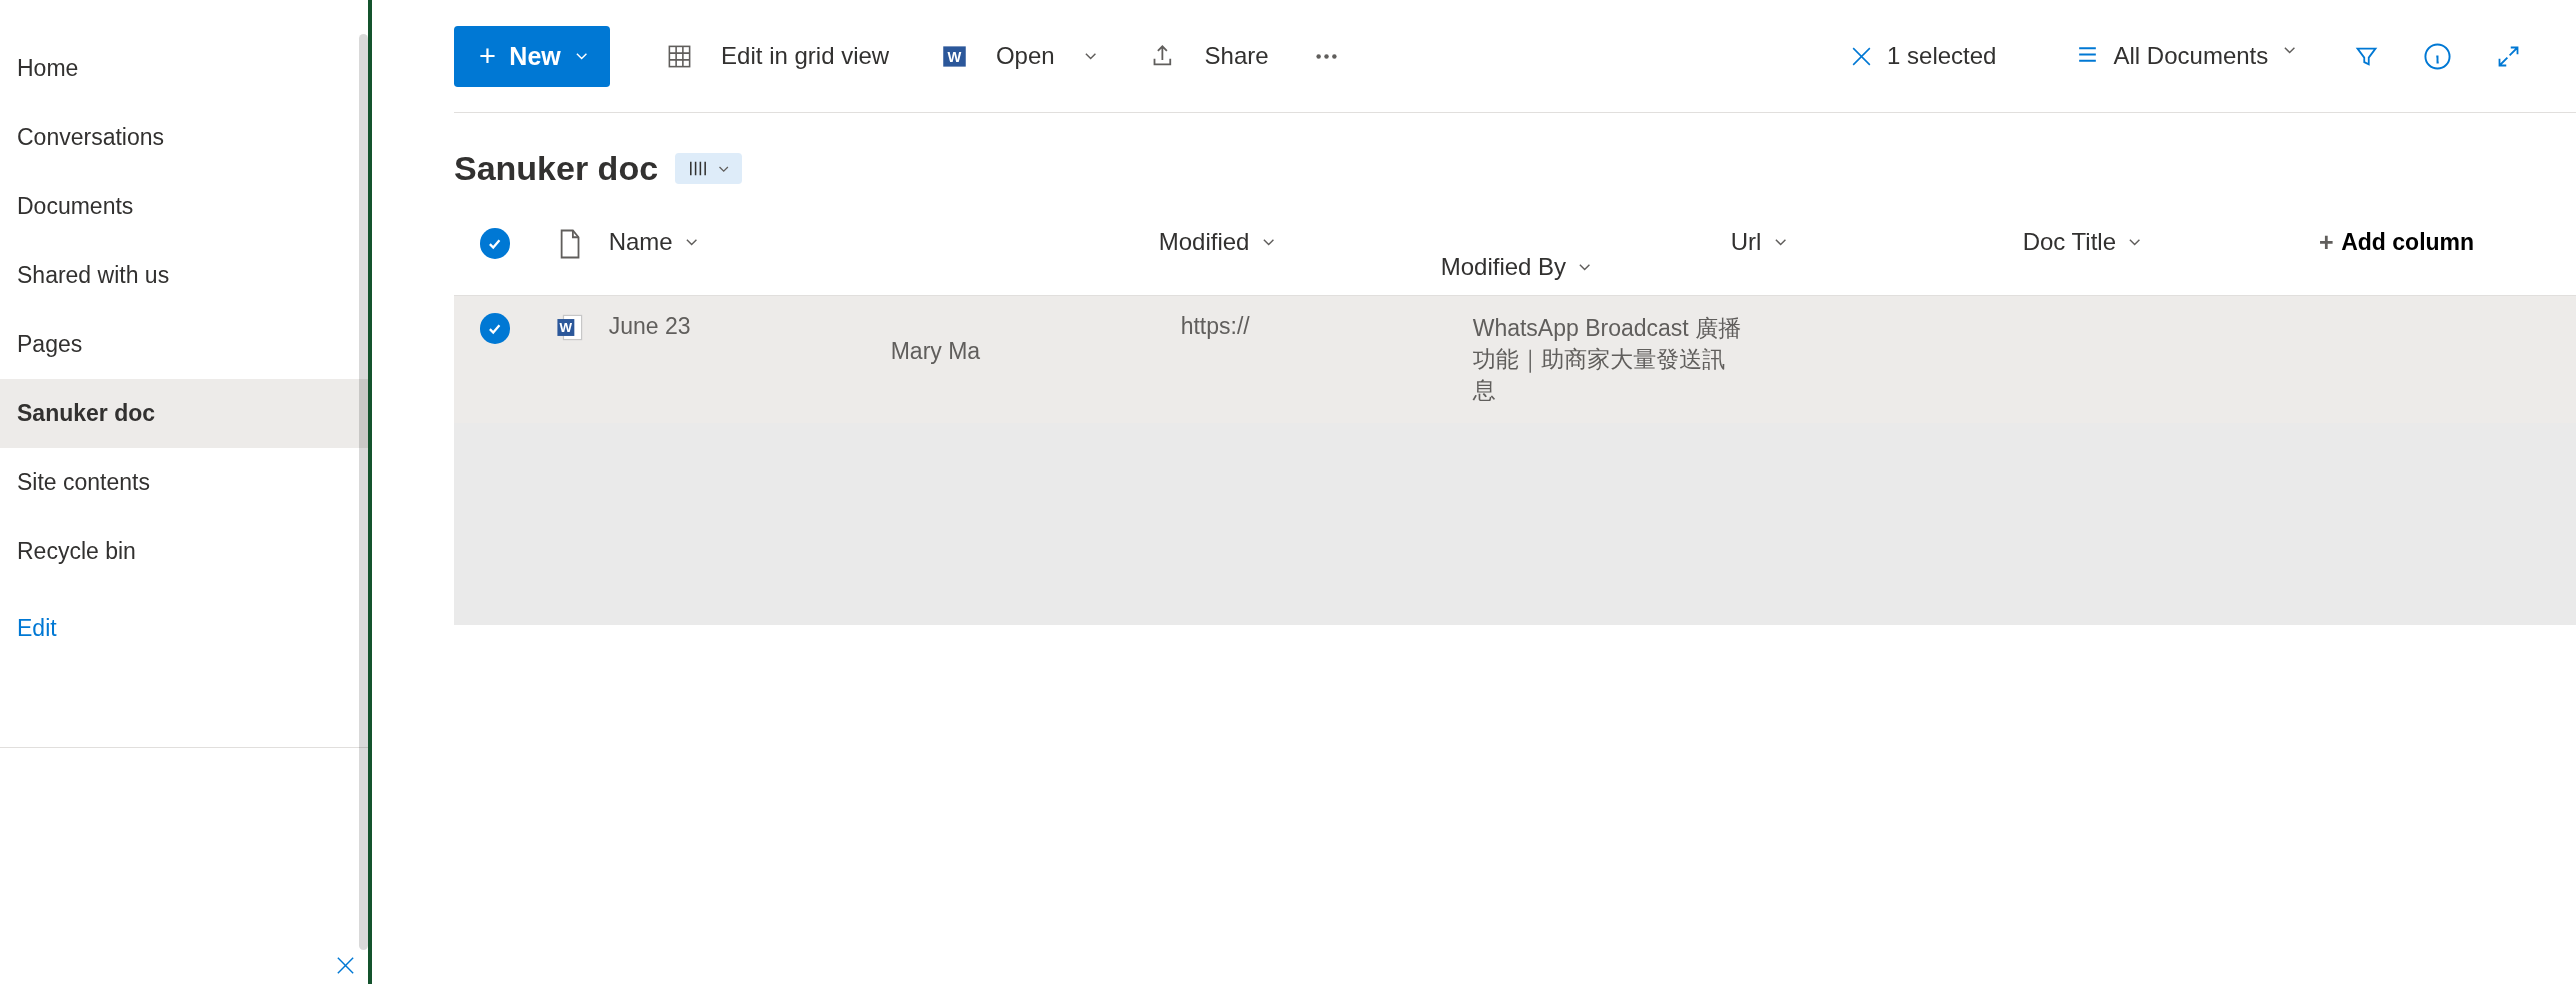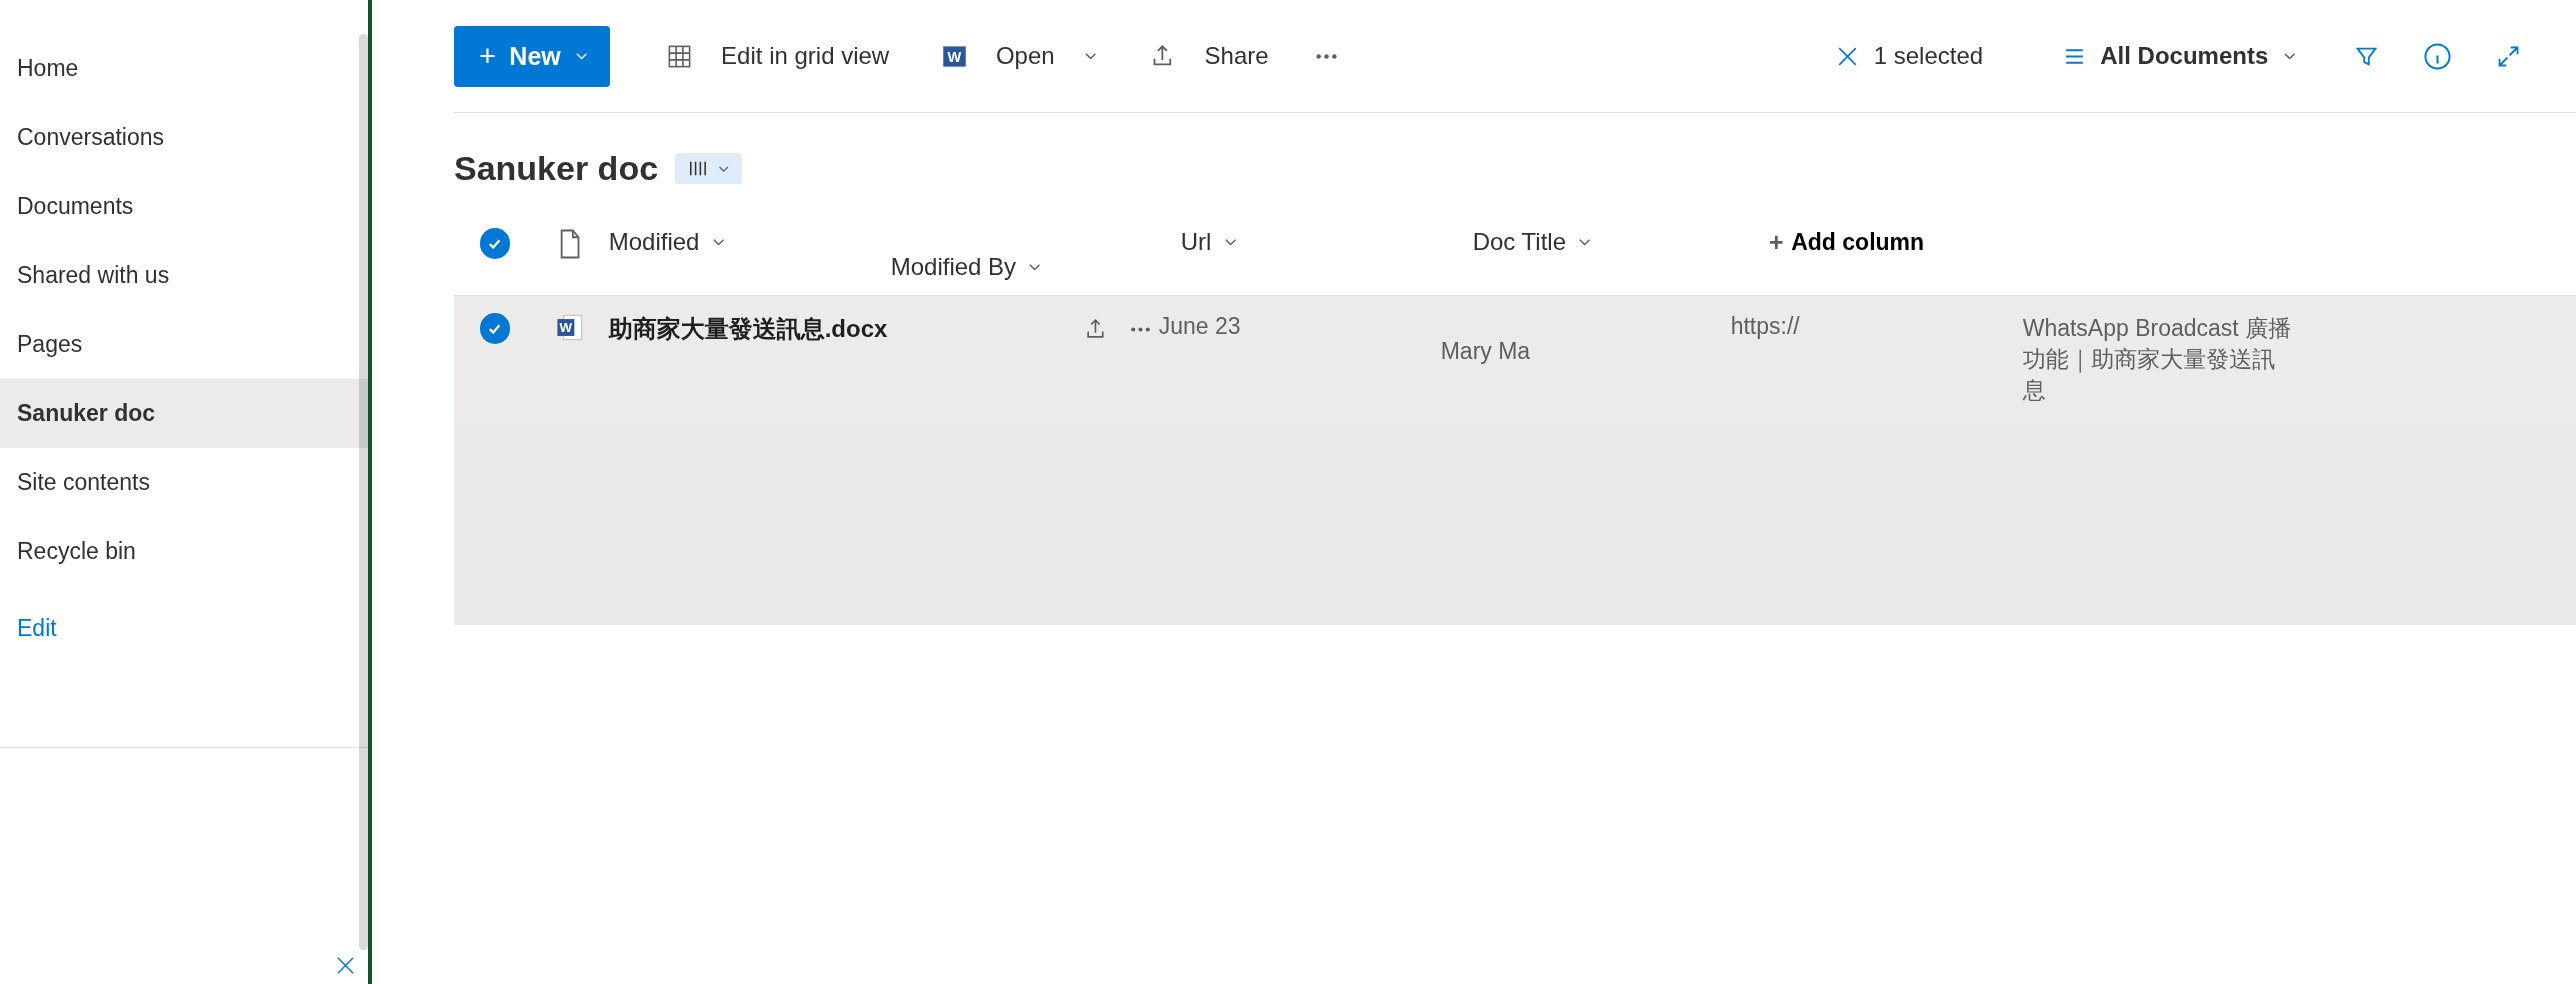--- a/index.html
+++ b/index.html
@@ -19,21 +19,21 @@
     .main { flex: 1; display: flex; flex-direction: column; padding-left: 82px; }
 
     
     .toolbar { display: flex; align-items: center; height: 113px; padding-right: 44px; border-bottom: 1px solid #e1dfdd; gap: 5.7px; }
     .btn-new { display: inline-flex; align-items: center; gap: 13.4px; background: #0078d4; color: #fff; height: 61px; padding: 0 21px 0 25px; border-radius: 3.8px; font-weight: 600; font-size: 25px; cursor: pointer; border: none; }
     .btn-new .plus { font-size: 29px; font-weight: 400; }
     .btn-new .caret { font-size: 17px; }
     .cmd { display: inline-flex; align-items: center; gap: 28px; padding: 0 23px; height: 61px; font-size: 24px; color: #323130; cursor: pointer; border-radius: 3.8px; }
     .spacer { flex: 1; }
     .sel-count { display: inline-flex; align-items: center; gap: 13.4px; padding: 0 23px; font-size: 24px; color: #323130; cursor: pointer; }
-    .view-switch { display: inline-flex; align-items: center; gap: 13.4px; padding: 0 23px; font-size: 24px; color: #323130; cursor: pointer; font-weight: bold; }
+    .view-switch { display: inline-flex; align-items: flex-start; gap: 13.4px; padding: 0 23px; font-size: 24px; color: #323130; cursor: pointer; }
     .icon-btn { width: 48px; height: 48px; display: inline-flex; align-items: center; justify-content: center; color: #0078d4; cursor: pointer; margin-left: 17px; }
 
     
     .title-row { display: flex; align-items: center; gap: 17px; margin-top: 36px; }
     .title-text { font-size: 34px; font-weight: 600; color: #323130; }
     .gallery-toggle { display: inline-flex; align-items: center; gap: 7.6px; padding: 3.8px 11.4px; background: #deecf9; border-radius: 3.8px; cursor: pointer; color: #323130; }
 
     
     .table { margin-top: 40px; }
     .thead { display: flex; align-items: center; height: 67px; }
@@ -221,20 +221,28 @@
         </span>
       </div>
       <div class="col-icon">
         <span>
           <svg width="27" height="32" viewBox="0 0 24 28" fill="none" stroke="#605e5c" stroke-width="1.6">
               <path d="M5 2h10l5 6v18H5z"></path>
               <path d="M15 2v6h5"></path>
             </svg>
         </span>
       </div>
+      <div class="col-name th">
+        <span>Name</span>
+        <span class="caret">
+          <svg width="15.3" height="15.3" viewBox="0 0 16 16" fill="none" stroke="#605e5c" stroke-width="1.5">
+              <path d="M3 6 L8 11 L13 6"></path>
+            </svg>
+        </span>
+      </div>
       <div class="col-mod th">
         <span>Modified</span>
         <span class="caret">
           <svg width="15.3" height="15.3" viewBox="0 0 16 16" fill="none" stroke="#605e5c" stroke-width="1.5">
               <path d="M3 6 L8 11 L13 6"></path>
             </svg>
         </span>
       </div>
       <div class="col-modby th">
         <span>Modified By</span>
@@ -277,37 +285,20 @@
         </div>
         <div class="col-icon">
           <span>
             <svg width="29" height="29" viewBox="0 0 24 24" style="font-size:24px">
                 <rect x="7" y="2" width="15" height="20" fill="#fff" stroke="#c7c7c7"></rect>
                 <rect x="2" y="5" width="14" height="14" fill="#2b579a"></rect>
                 <text x="9" y="16" font-size="11" font-weight="700" fill="#fff" text-anchor="middle" font-family="Segoe UI">W</text>
               </svg>
           </span>
         </div>
-        <div class="col-name td-name">
-          <span class="name-text">助商家大量發送訊息.docx</span>
-          <span class="row-actions">
-            <span>
-              <svg width="25" height="25" viewBox="0 0 24 24" fill="none" stroke="#605e5c" stroke-width="1.6">
-                  <path d="M4 14v5h14v-5 M11 3 v12 M7 7 l4-4 4 4"></path>
-                </svg>
-            </span>
-            <span>
-              <svg width="25" height="25" viewBox="0 0 24 24" fill="#605e5c">
-                  <circle cx="5" cy="12" r="2"></circle>
-                  <circle cx="12" cy="12" r="2"></circle>
-                  <circle cx="19" cy="12" r="2"></circle>
-                </svg>
-            </span>
-          </span>
-        </div>
         <div class="col-mod td">June 23</div>
         <div class="col-modby td">Mary Ma</div>
         <div class="col-url td">https://</div>
         <div class="col-doctitle td">WhatsApp Broadcast 廣播功能｜助商家大量發送訊息</div>
         <div class="col-add"></div>
       </div>
     </div>
   </div>
 
 </main>

